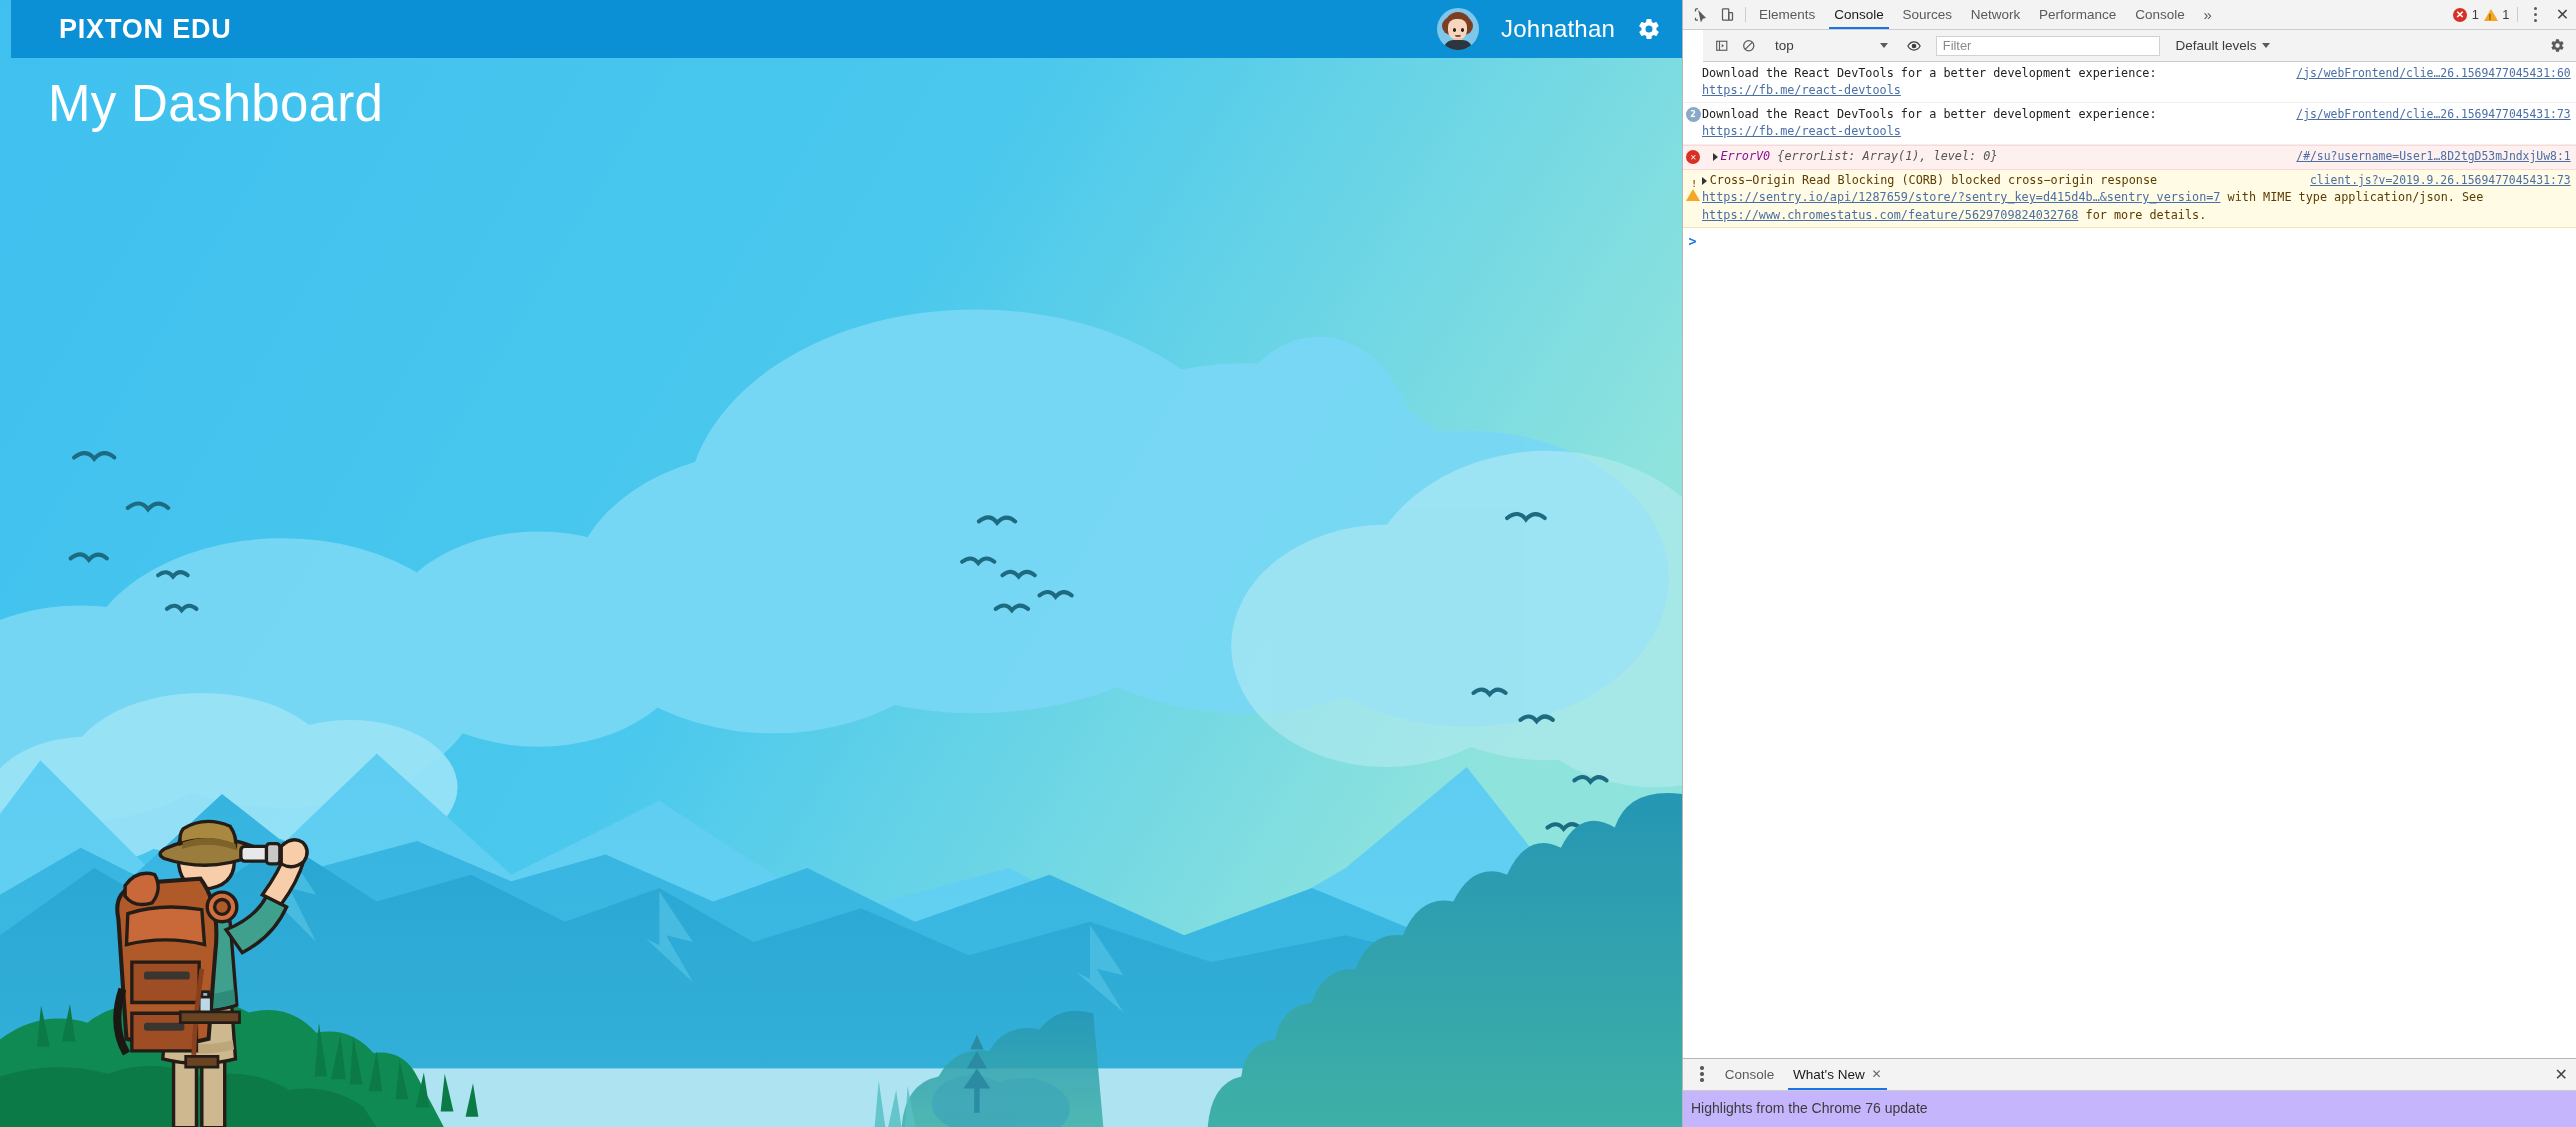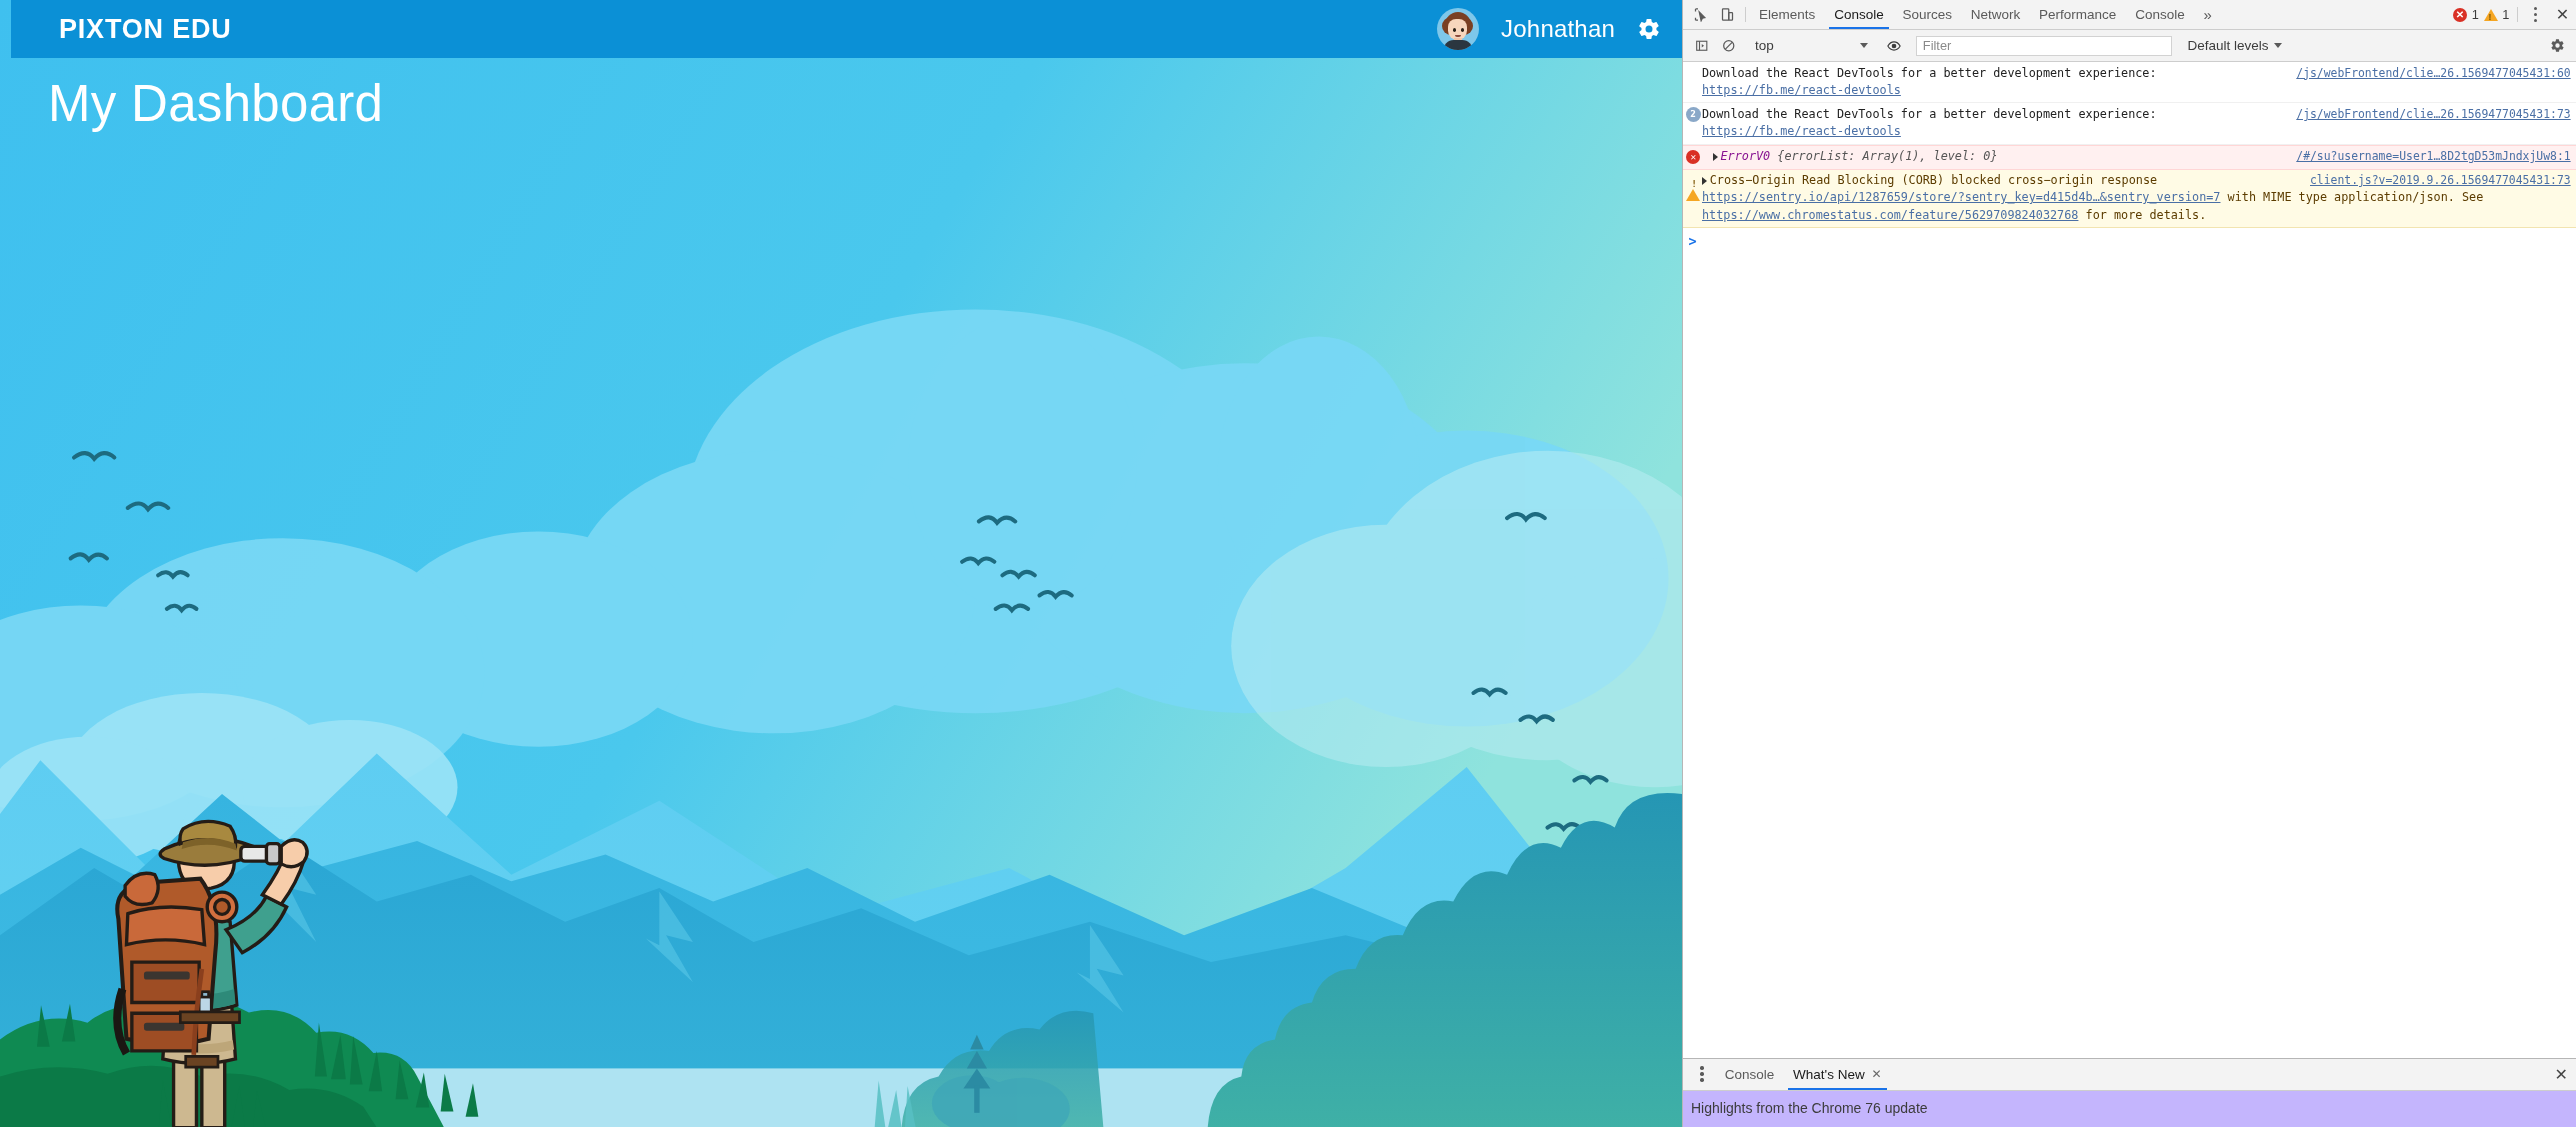--- a/index.html
+++ b/index.html
@@ -68,24 +68,24 @@
   .dt-spacer { flex:1; }
   .dt-counts { display:flex; align-items:center; gap:4.7px; padding:0 4px; font-size:12.8px; color:#3c3c3c; }
   .err-badge { width:14px; height:14px; border-radius:50%; background:#d93025; display:flex; align-items:center; justify-content:center; color:#fff; font-size:10px; font-weight:bold; }
   .warn-badge { width:0;height:0;border-left:7.4px solid transparent;border-right:7.4px solid transparent;border-bottom:12.8px solid #f5a623; position:relative; }
   .warn-badge::after { content:"!"; position:absolute; left:-2px; top:3.4px; font-size:8.7px; color:#7a5200; font-weight:bold; }
   .kebab { display:flex; flex-direction:column; gap:2.7px; }
   .kebab i { width:3.4px; height:3.4px; border-radius:50%; background:#5a5a5a; display:block; }
 
   .dt-filterbar {
     height:32px; background:#f3f3f3; border-bottom:0.7px solid #cdcdcd;
-    display:flex; align-items:center; padding:0 5.4px; flex:none;
+    display:flex; align-items:center; padding:0 5.4px; flex:none;margin-left:20px;
   }
   .filter-input {
-    width:256px; height:20px; background:#fff; border:0.7px solid #d2d2d2;
+    width:224px; height:20px; background:#fff; border:0.7px solid #d2d2d2;
     font-size:12.8px; color:#8a8a8a; font-family:"Liberation Sans",sans-serif;
     padding:0 5.4px; display:flex; align-items:center;
   }
   .ctx-select { font-size:13.5px; color:#3c3c3c; display:flex; align-items:center; gap:0; width:121px; justify-content:space-between; padding:0 4px; }
   .levels { font-size:13.5px; color:#3c3c3c; margin-left:15px; display:flex; align-items:center; gap:5.4px; }
   .caret { width:0;height:0;border-left:4.7px solid transparent;border-right:4.7px solid transparent;border-top:5.4px solid #5a5a5a; }
 
   .dt-console { flex:1; overflow:hidden; background:#fff; font-family:"DejaVu Sans Mono", monospace; }
   .msg { position:relative; padding:2.7px 5.4px 3.4px 19px; border-bottom:0.7px solid #f0f0f0; font-size:11.8px; line-height:1.45; color:#222; }
   .msg .anchor { float:right; margin-left:9.4px; color:#4a6fa5; text-decoration:underline; font-size:11.4px; }

